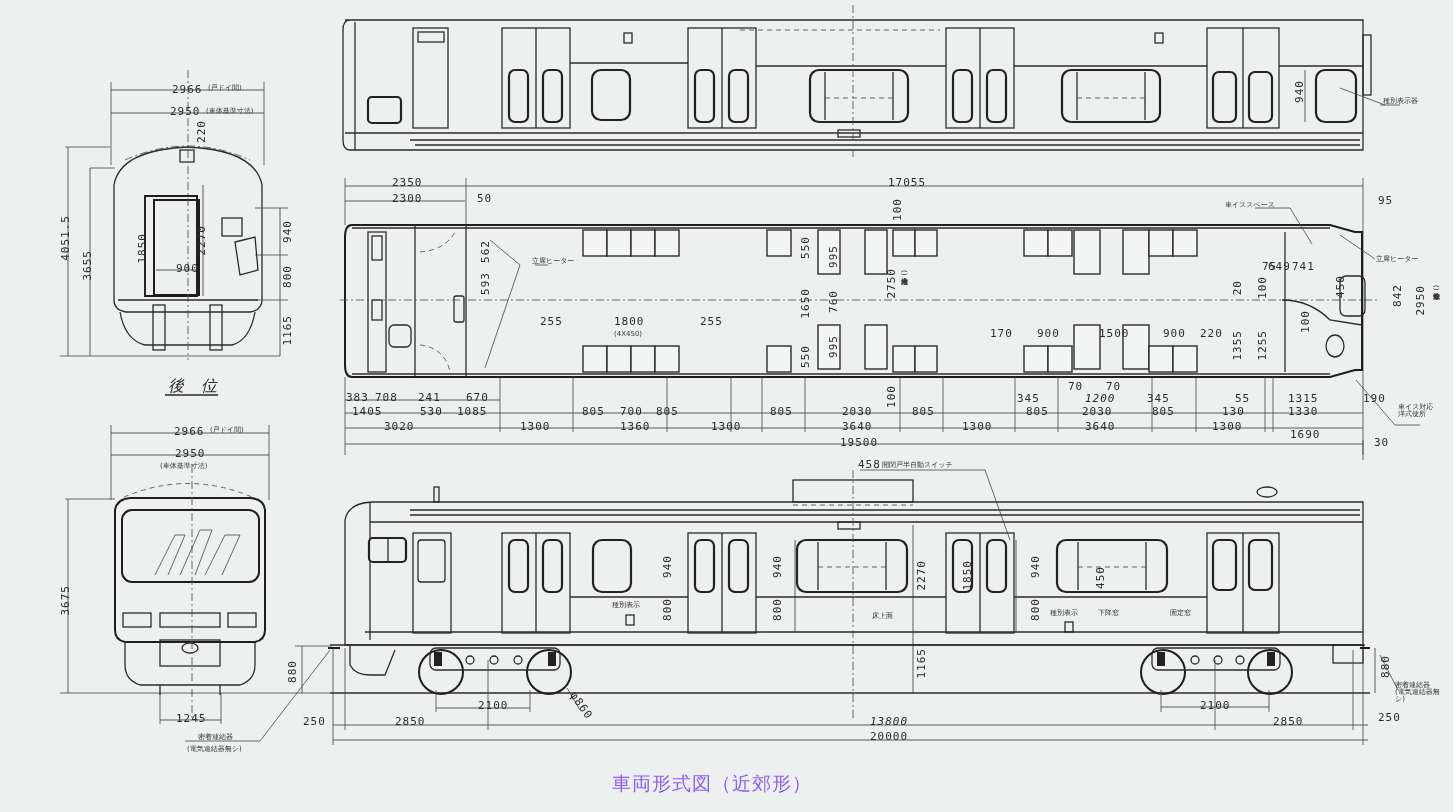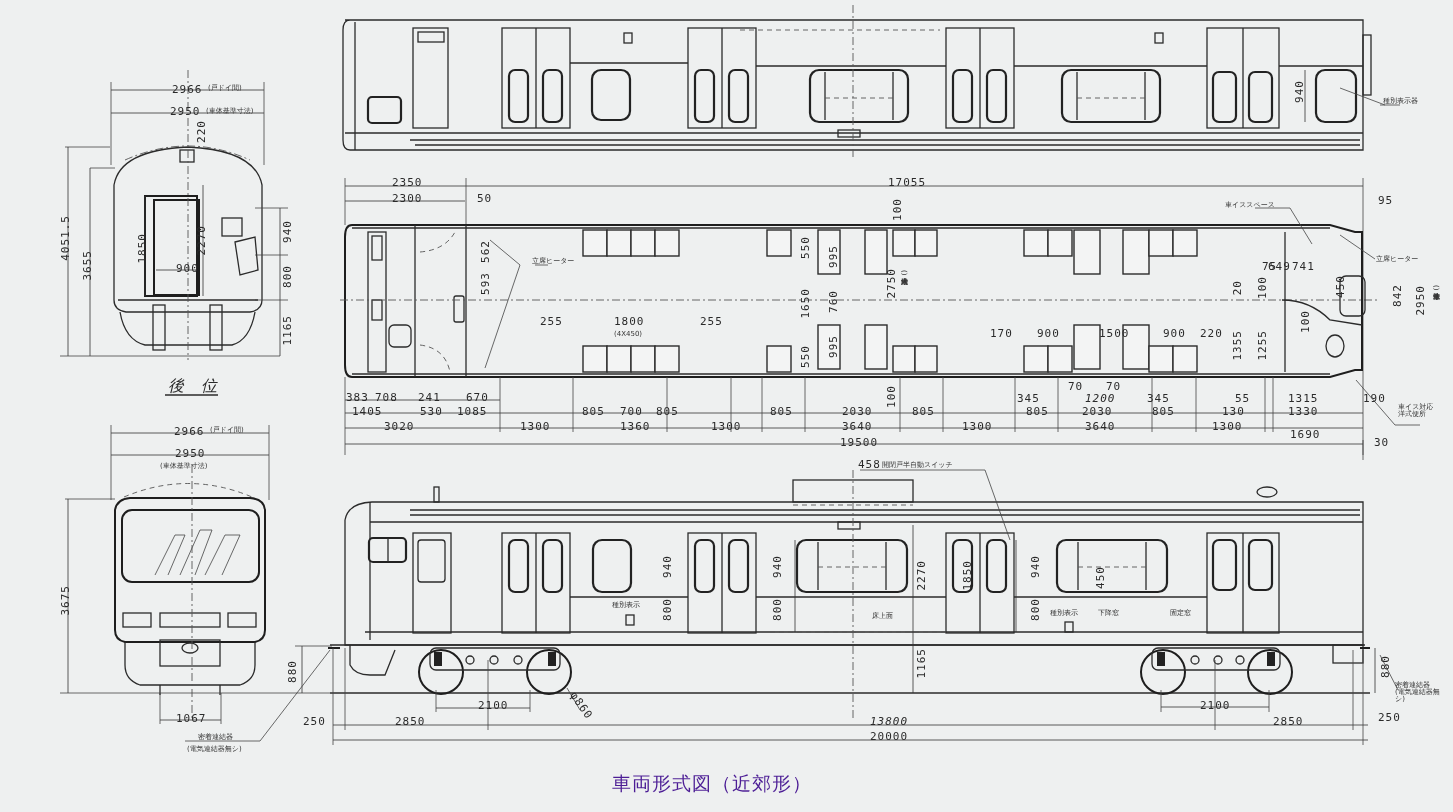--- a/index.html
+++ b/index.html
@@ -12,21 +12,21 @@
   .dash { stroke:#555; fill:none; stroke-width:0.9; stroke-dasharray:8 3 2 3; }
   .dsh2 { stroke:#555; fill:none; stroke-width:0.9; stroke-dasharray:5 4; }
   .dim { stroke:#333; fill:none; stroke-width:0.8; }
   .seat { stroke:#2b2b2b; fill:#f3f4f4; stroke-width:1.4; }
   .win { stroke:#222; fill:#eef0f0; stroke-width:2.2; }
   .dl { position:absolute; font-family:"DejaVu Sans Mono", monospace; font-size:11px; letter-spacing:1px;
         color:#2a2a2a; white-space:nowrap; line-height:1; }
   .dl.v { writing-mode:vertical-rl; transform:rotate(180deg); }
   .note { position:absolute; font-size:7px; color:#333; white-space:nowrap; line-height:1; }
   .jp { position:absolute; font-size:16px; letter-spacing:6px; color:#2a2a2a;font-style:italic; }
-  .caption { position:absolute; left:612px; top:771px; font-size:19px; color:#4c1d95; letter-spacing:1px; }
+  .caption { position:absolute; left:612px; top:771px; font-size:19px; color:#8b5cf6; letter-spacing:1px; }
 </style>
 </head>
 <body>
 
 <svg width="1453" height="812" viewBox="0 0 1453 812">
 
   <g>
     <line class="dim" x1="111" y1="90" x2="264" y2="90"></line>
     <line class="dim" x1="111" y1="113" x2="264" y2="113"></line>
     <line class="thin" x1="111" y1="82" x2="111" y2="165"></line>
@@ -363,21 +363,21 @@
 <div class="dl v" style="left:282px;top:265px;">800</div>
 <div class="dl v" style="left:282px;top:315px;">1165</div>
 <div class="jp" style="left:168px;top:376px;">後 位</div>
 
 <div class="dl" style="left:174px;top:426px;">2966</div>
 <div class="note" style="left:210px;top:427px;">(戸ドイ間)</div>
 <div class="dl" style="left:175px;top:448px;">2950</div>
 <div class="note" style="left:160px;top:463px;">(車体基準寸法)</div>
 <div class="dl v" style="left:60px;top:585px;">3675</div>
 <div class="dl v" style="left:287px;top:660px;">880</div>
-<div class="dl" style="left:176px;top:713px;">1067</div>
+<div class="dl" style="left:176px;top:713px;">1245</div>
 <div class="note" style="left:198px;top:734px;">密着連結器</div>
 <div class="note" style="left:187px;top:746px;">(電気連結器無シ)</div>
 
 <div class="dl v" style="left:1294px;top:80px;">940</div>
 <div class="note" style="left:1383px;top:98px;">種別表示器</div>
 
 <div class="dl" style="left:392px;top:177px;">2350</div>
 <div class="dl" style="left:392px;top:193px;">2300</div>
 <div class="dl" style="left:477px;top:193px;">50</div>
 <div class="dl" style="left:888px;top:177px;">17055</div>

